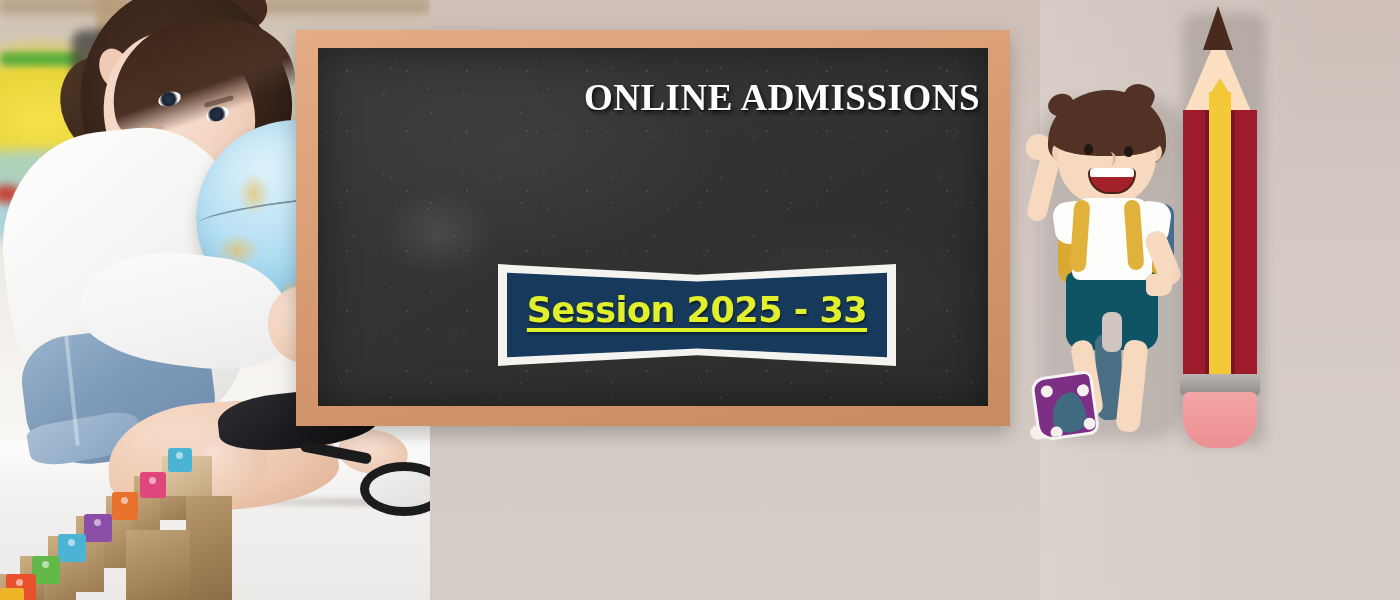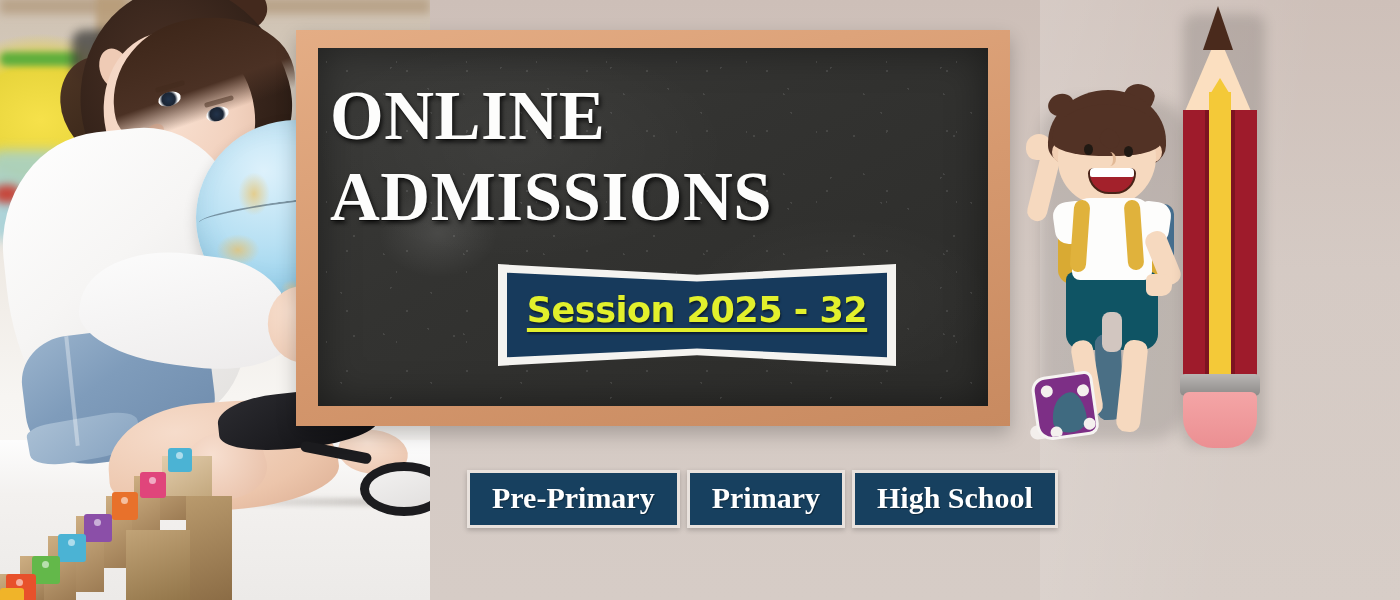--- a/index.html
+++ b/index.html
@@ -249,25 +249,25 @@
       radial-gradient(circle at 36% 88%, #fff 0 1px, transparent 1px),
       radial-gradient(circle at 92% 34%, #fff 0 1px, transparent 1px);
     background-size: 70px 70px, 90px 90px, 60px 60px, 110px 110px, 80px 80px, 100px 100px, 120px 120px;
   }
   .chalk-smudge {
     position: absolute; left: 60px; top: 140px; width: 120px; height: 90px;
     background: radial-gradient(ellipse at 50% 50%, rgba(255,255,255,.10), rgba(255,255,255,0) 70%);
   }
   .headline {
     position: absolute; left: 330px; top: 76px; width: 650px;
-    text-align: left;
+    text-align: right;
     color: #fdfdfc;
     font-family: "Liberation Serif", serif;
     font-weight: 700;
-    font-size: 69px;
+    font-size: 37px;
     line-height: 1.18;
     letter-spacing: .5px;
     text-shadow: 2px 3px 4px rgba(0,0,0,.75), 0 1px 0 rgba(0,0,0,.5);
   }
 
   
   .ribbon-wrap { position: absolute; left: 498px; top: 262px; width: 398px; height: 106px; }
   .ribbon-outline, .ribbon-fill {
     position: absolute; inset: 0;
     -webkit-clip-path: polygon(0% 2%, 50% 12%, 100% 2%, 100% 98%, 50% 88%, 0% 98%);
@@ -510,28 +510,23 @@
     <div class="chalk-smudge"></div>
   </div>
 
   <div class="headline">
     <div>ONLINE ADMISSIONS</div>
   </div>
 
   <div class="ribbon-wrap">
     <div class="ribbon-outline"></div>
     <div class="ribbon-fill"></div>
-    <div class="ribbon-text">Session 2025 - 32</div>
+    <div class="ribbon-text">Session 2025 - 33</div>
   </div>
 
-  <div class="cats">
-    <div class="cat">Pre-Primary</div>
-    <div class="cat">Primary</div>
-    <div class="cat">High School</div>
-  </div>
 
   <div class="boy">
     <div class="b-shadow"></div>
     <div class="b-pack-blue"></div>
     <div class="b-arm-up"></div>
     <div class="b-thumb"></div>
 
     <div class="b-hair-tuft2"></div>
     <div class="b-hair-tuft1"></div>
     <div class="b-hair"></div>

